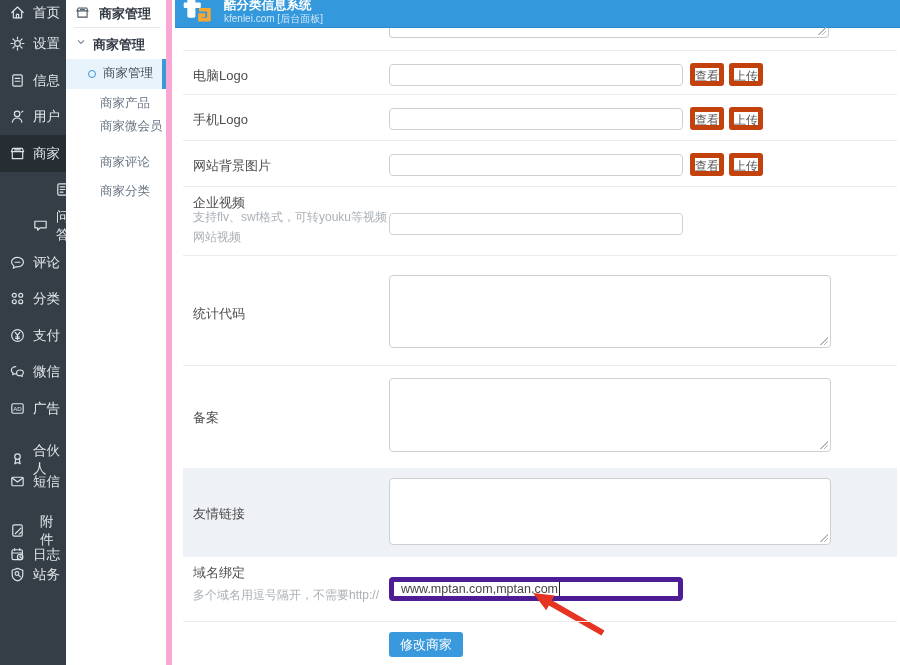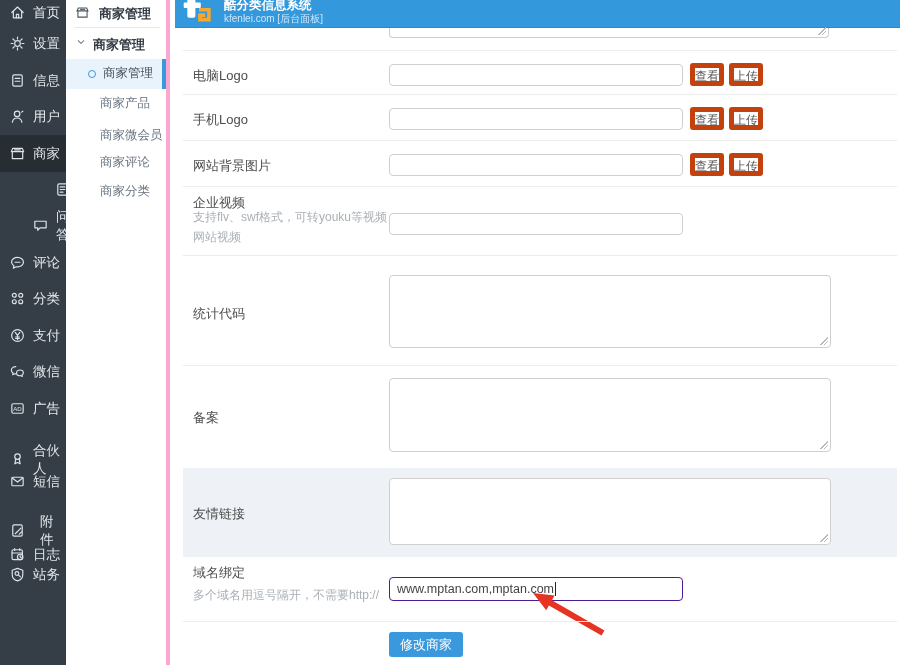--- a/index.html
+++ b/index.html
@@ -9,21 +9,21 @@
   
   #sidebar{position:absolute;left:0;top:0;width:66px;height:665px;background:#353e47;}
   .side-item{position:absolute;left:0;width:66px;display:flex;align-items:center;gap:6px;
              padding-left:9px;box-sizing:border-box;color:#e3e7ea;font-size:13.5px;cursor:pointer;}
   .side-item.active{background:#262d33;}
   .side-icon{display:flex;width:18px;height:18px;flex:0 0 18px;}
   .side-icon svg{display:block;}
 
   
   #submenu{position:absolute;left:66px;top:0;width:100px;height:665px;background:#fff;
-           border-right:4px solid #f9a8d4;box-sizing:content-box;font-family:Liberation Mono, monospace;}
+           border-right:6px solid #f9a8d4;box-sizing:content-box;font-family:Liberation Mono, monospace;}
   .panel-header{position:absolute;top:0;left:0;width:100%;height:27px;display:flex;align-items:center;
                 gap:6px;padding-left:9px;box-sizing:border-box;font-size:13px;font-weight:bold;color:#333b44;}
   .panel-divider{position:absolute;top:27px;left:8px;right:6px;height:1px;background:#e8e8e8;}
   .group-row{position:absolute;top:35px;left:0;width:100%;height:20px;display:flex;align-items:center;
              gap:6px;padding-left:9px;box-sizing:border-box;font-size:13px;font-weight:bold;color:#333b44;cursor:pointer;}
   .sub-item{position:absolute;left:0;width:100px;height:29.5px;display:flex;align-items:center;
             padding-left:34px;box-sizing:border-box;font-size:12.5px;color:#6a7682;cursor:pointer;}
   .sub-item.active{background:#e9f3fc;color:#46535f;padding-left:22px;}
   .sub-item.active::after{content:"";position:absolute;right:0;top:0;bottom:0;width:4px;background:#3a99dc;}
   .ring{width:6px;height:6px;border:1.5px solid #3a99dc;border-radius:50%;margin-right:7px;flex:0 0 6px;}
@@ -43,21 +43,21 @@
   .text-input{position:absolute;width:294px;height:22px;border:1px solid #cfcfcf;border-radius:4px;
               box-sizing:border-box;background:#fff;padding:0 6px;font-size:12px;}
   .mini-btn{position:absolute;width:34px;height:23px;border:5px solid #c2410c;background:#fff;border-radius:3px;
             font-size:12px;color:#555;padding:0;cursor:pointer;font-family:inherit;}
   .ta-box{position:absolute;border:1px solid #cfcfcf;border-radius:4px;background:#fff;}
   .grip::after{content:"";position:absolute;right:2px;bottom:2px;width:9px;height:9px;
     background:linear-gradient(135deg,transparent 0 55%,#b9b9b9 55% 63%,transparent 63% 74%,#b9b9b9 74% 82%,transparent 82%);}
   .partial-ta{position:absolute;left:389px;top:28px;width:440px;height:10px;border:1px solid #ccc;border-top:none;
               border-radius:0 0 4px 4px;box-sizing:border-box;background:#fff;}
   .gray-row{position:absolute;left:183px;top:468px;width:714px;height:89px;background:#eef1f5;}
-  .fake-input{position:absolute;left:389px;top:577px;width:294px;height:24px;border:1px solid #4c1d95;border-radius:4px;
+  .fake-input{position:absolute;left:389px;top:577px;width:294px;height:24px;border:5px solid #4c1d95;border-radius:4px;
               box-sizing:border-box;background:#fff;display:flex;align-items:center;padding:0 7px;
               font-size:12.5px;color:#444;}
   .caret{width:1px;height:14px;background:#222;margin-left:1px;}
   .submit-btn{position:absolute;left:389px;top:632px;width:74px;height:25px;background:#3a99dc;color:#fff;
               border:none;border-radius:3px;font-size:13px;cursor:pointer;font-family:inherit;}
   .arrow-svg{position:absolute;left:0;top:0;pointer-events:none;}
 </style>
 </head>
 <body>
 
@@ -247,21 +247,21 @@
       <span>商家管理</span>
     </div>
     <div id="submenu-items">
         <div class="sub-item active" style="top: 59px;">
           <span class="ring"></span>
           <span>商家管理</span>
         </div>
         <div class="sub-item" style="top: 88.5px;">
           <span>商家产品</span>
         </div>
-        <div class="sub-item" style="top: 121px;">
+        <div class="sub-item" style="top: 112px;">
           <span>商家微会员</span>
         </div>
         <div class="sub-item" style="top: 147.5px;">
           <span>商家评论</span>
         </div>
         <div class="sub-item" style="top: 177px;">
           <span>商家分类</span>
         </div>
       </div>
   </nav>

